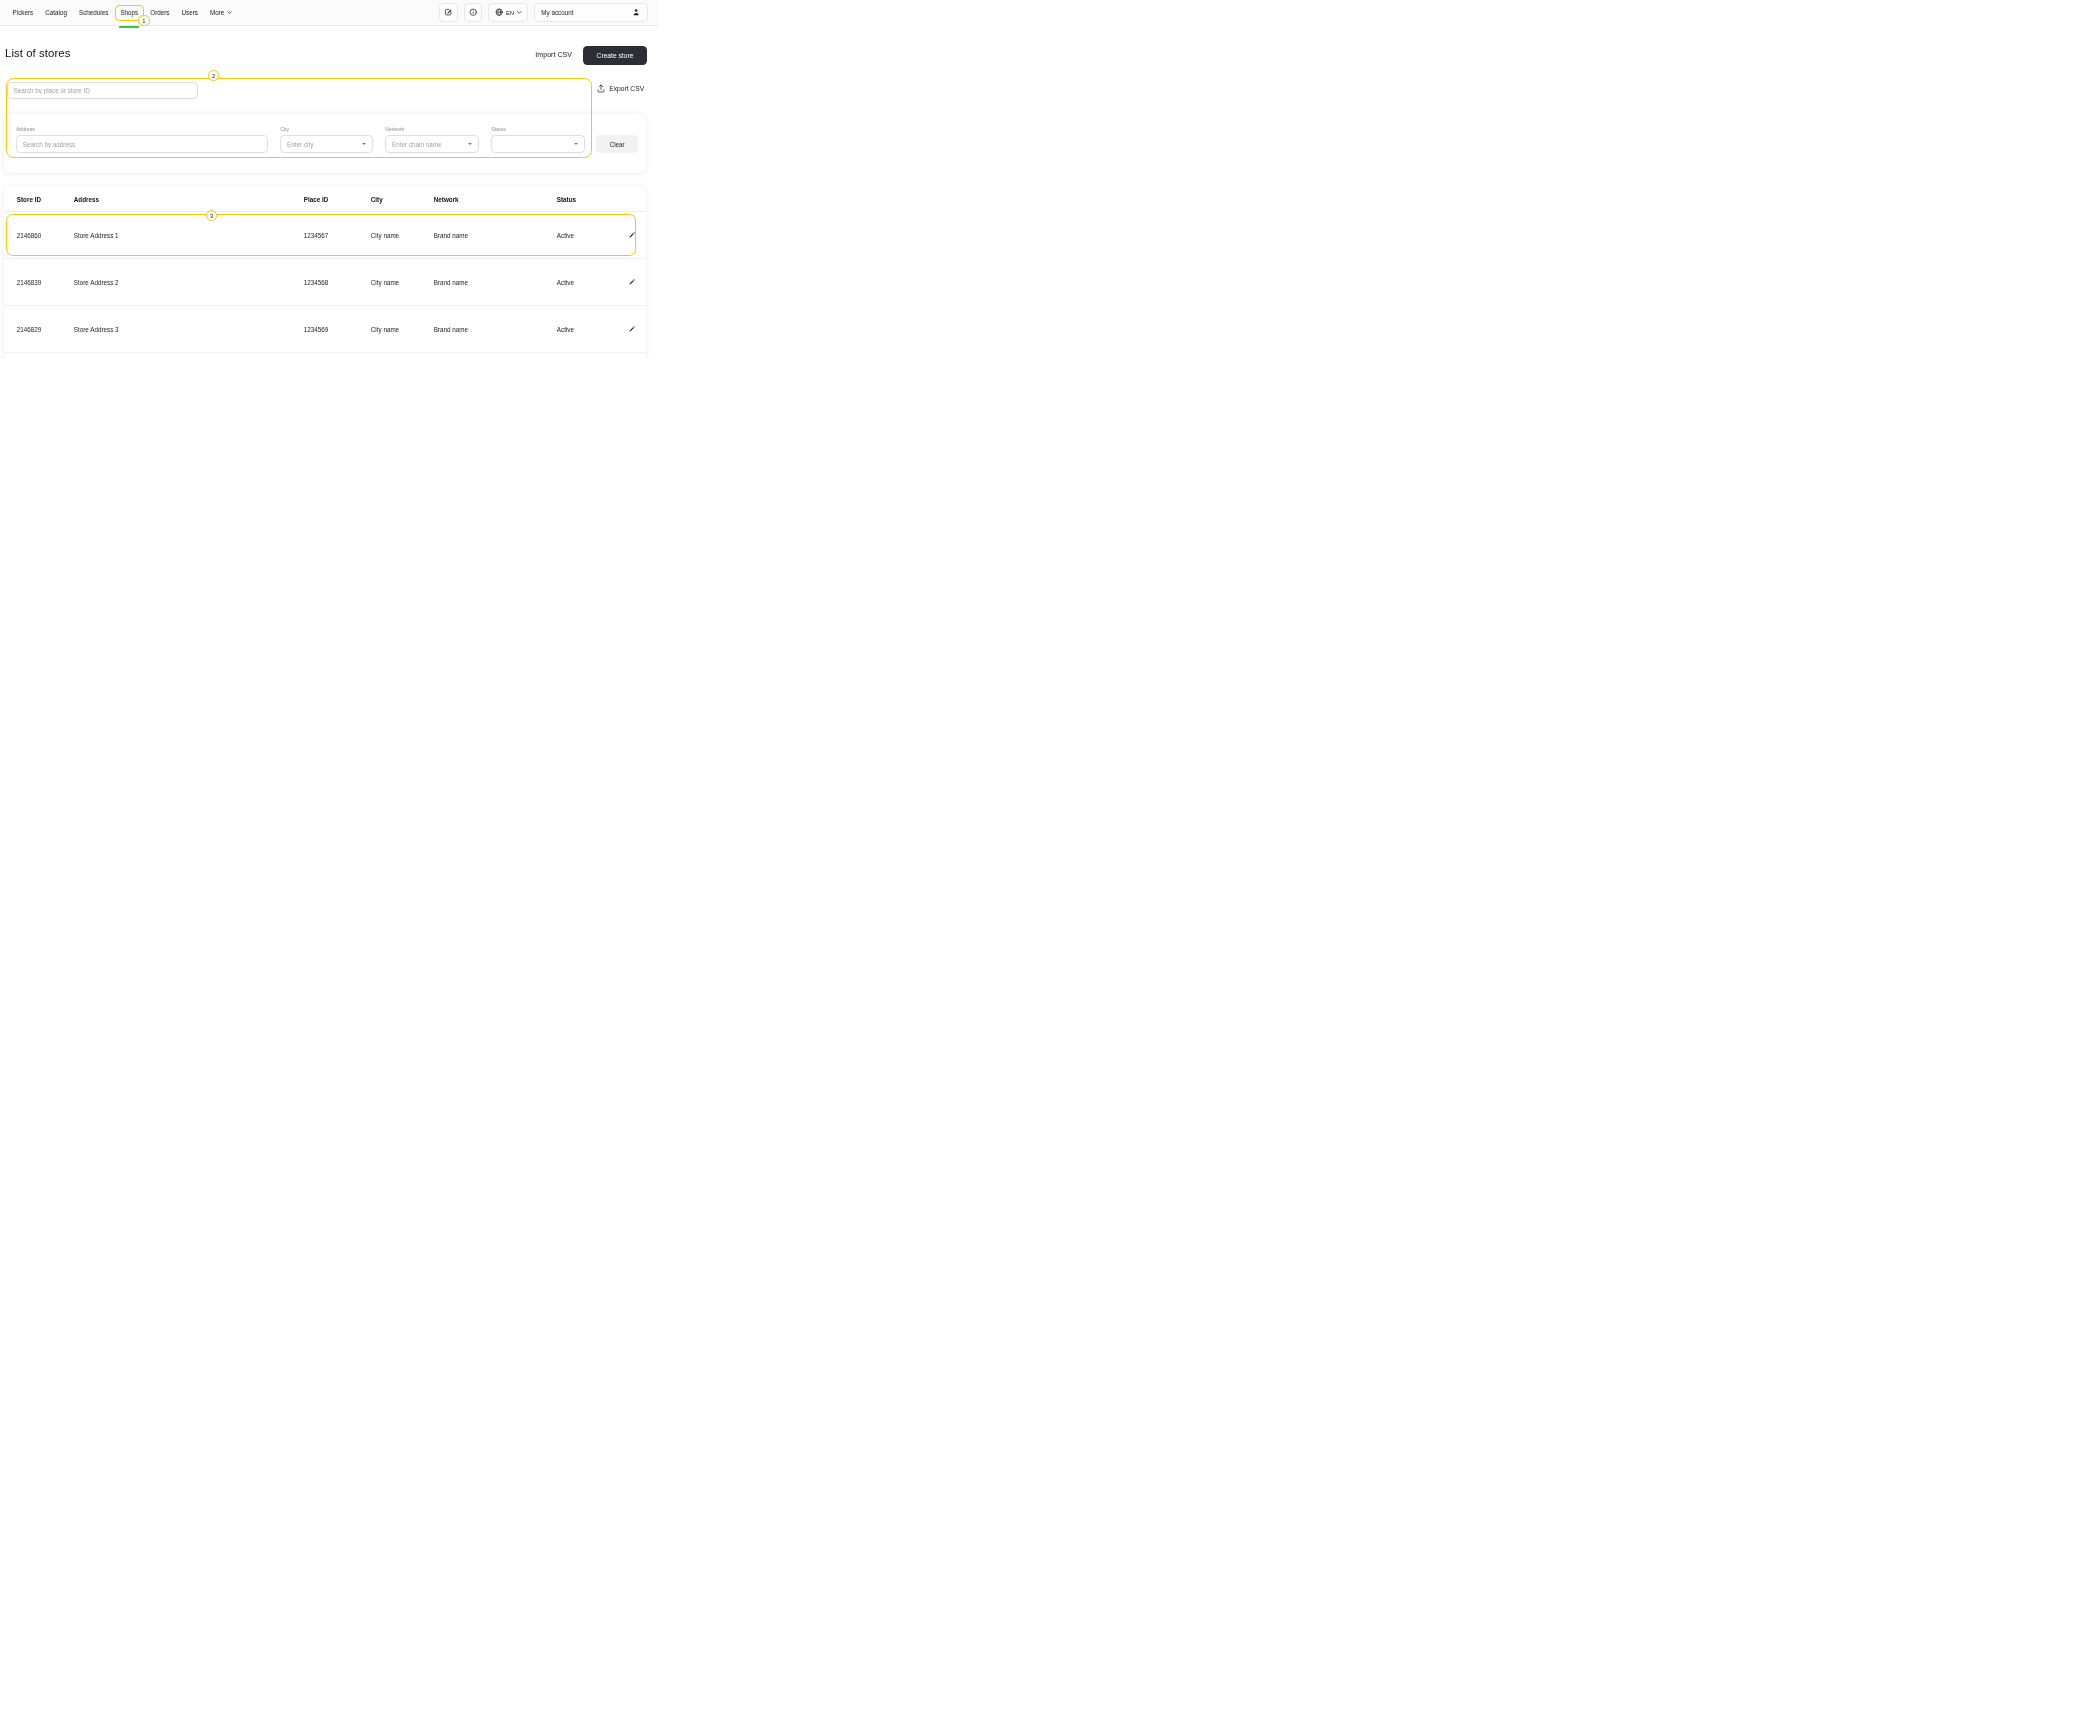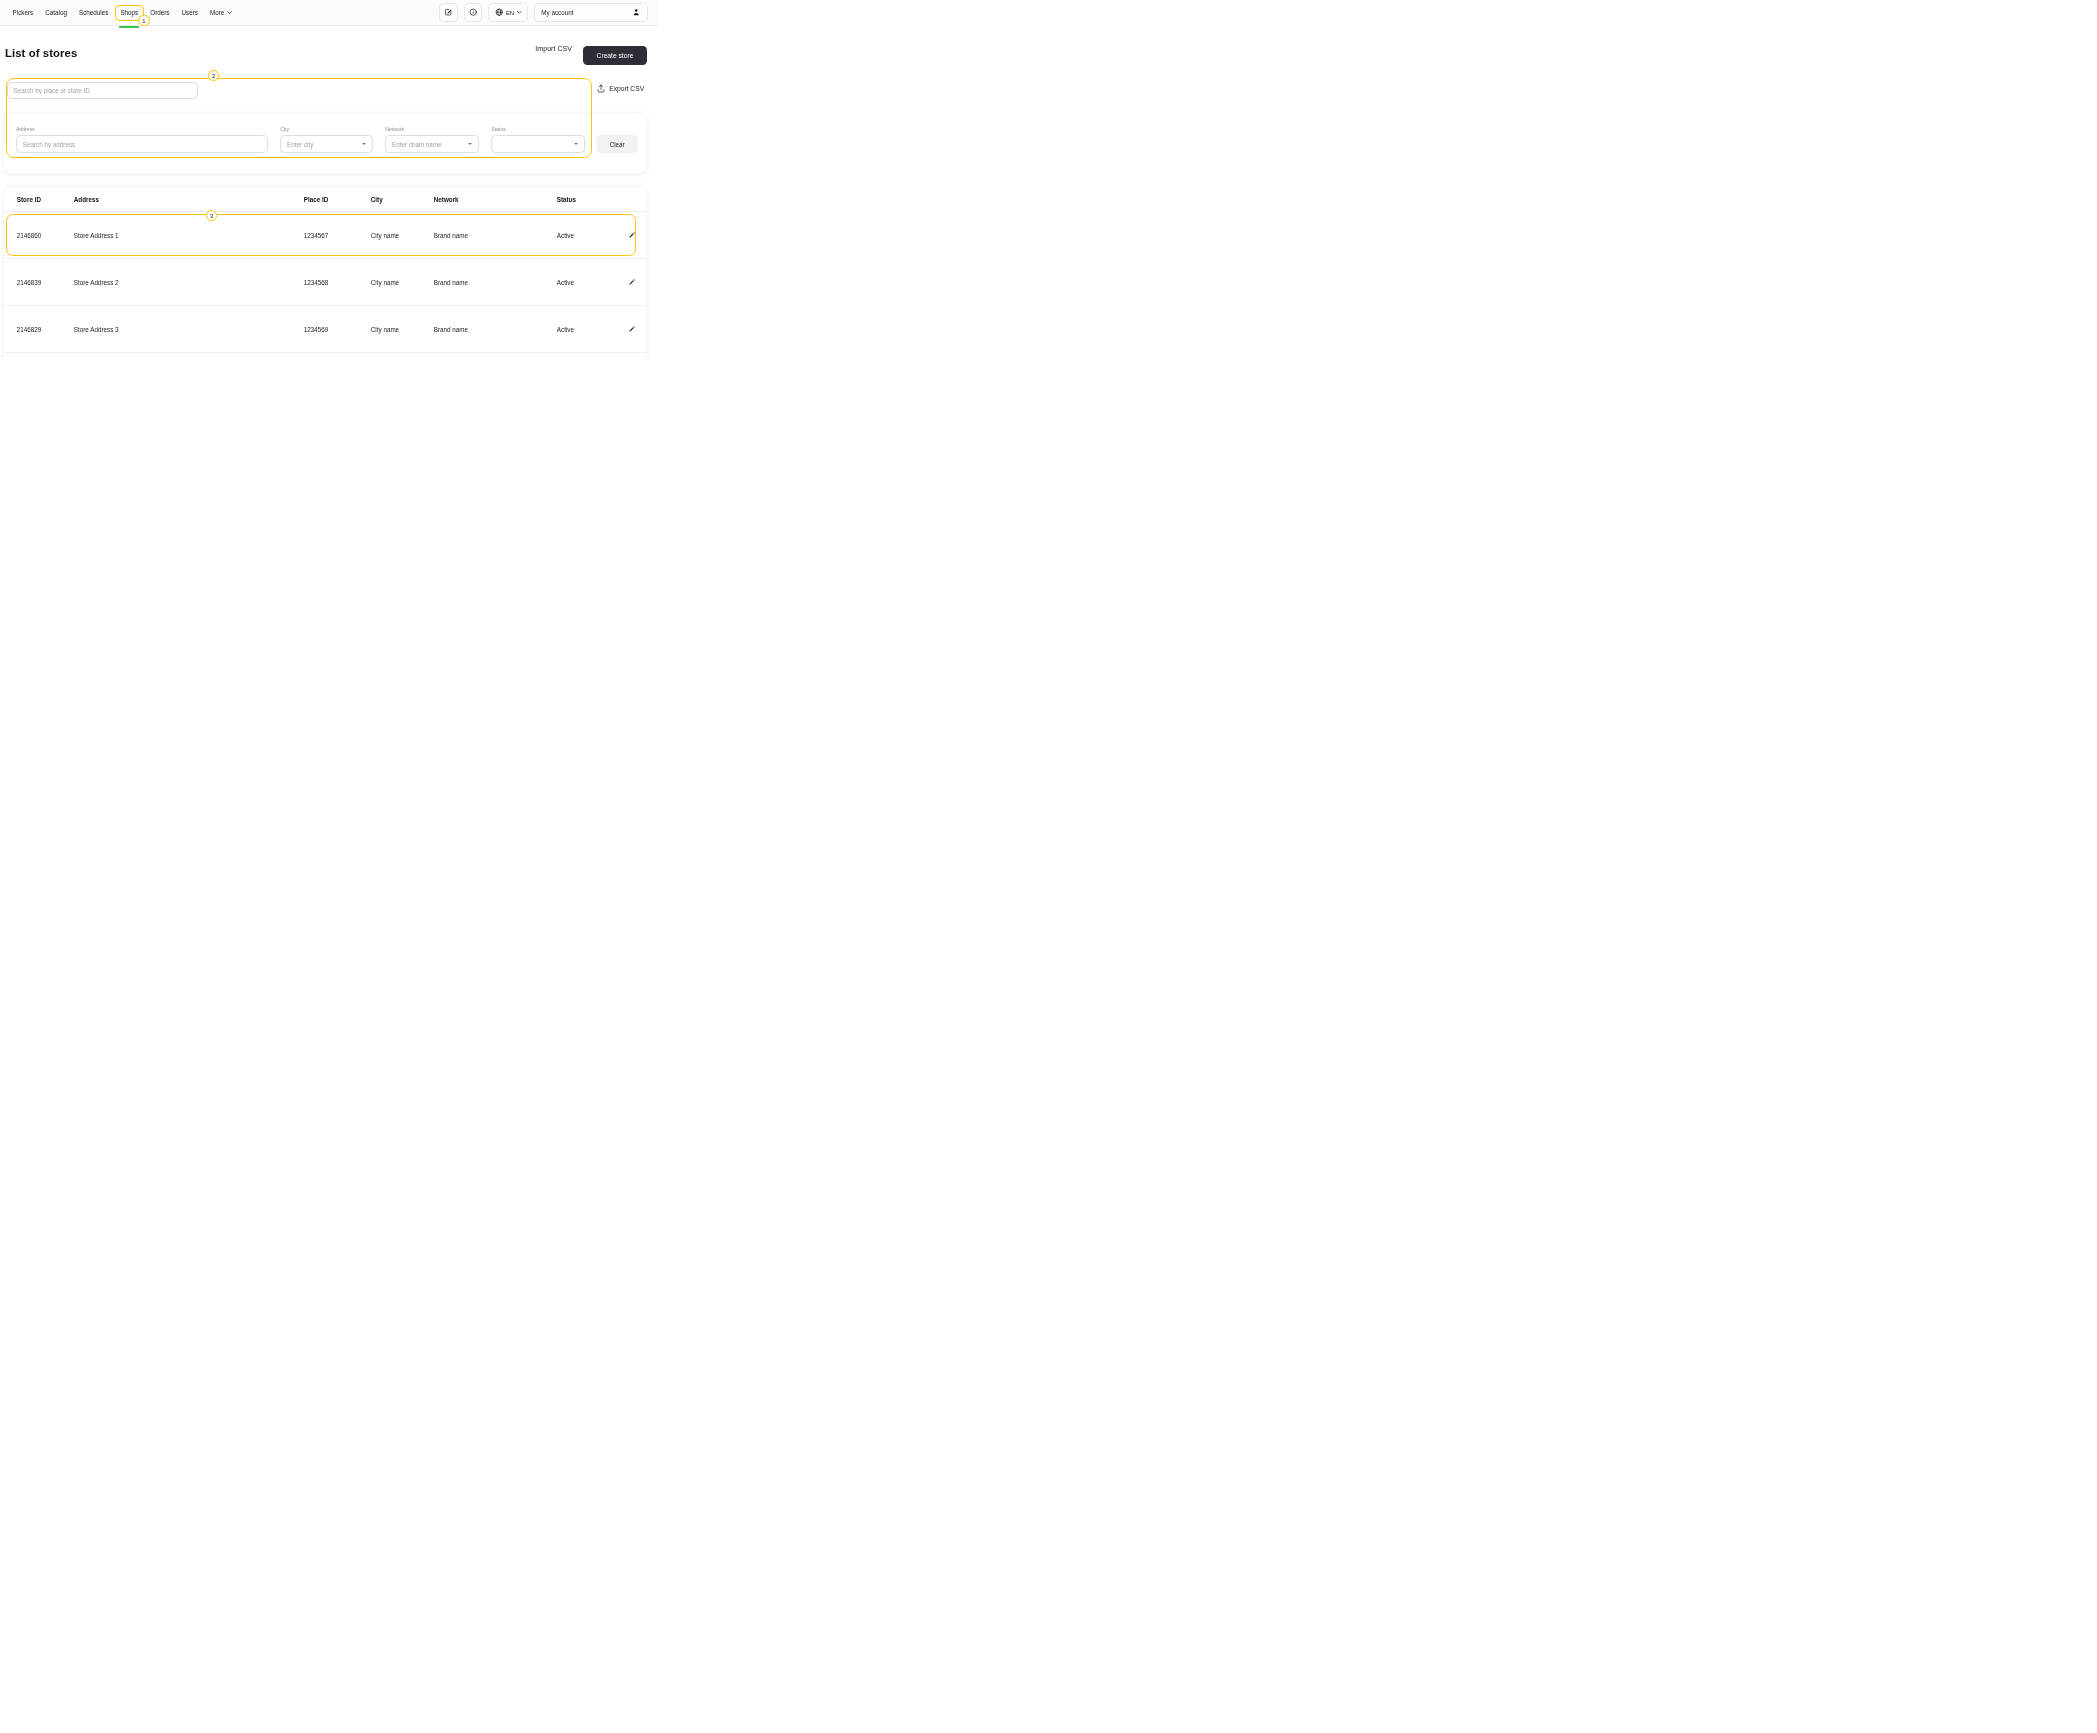--- a/index.html
+++ b/index.html
@@ -57,25 +57,25 @@
     width:114px;height:18.5px;border:0.4px solid #e7e7e7;border-radius:4.2px;
     background:#fdfdfd;display:flex;align-items:center;justify-content:space-between;
     padding:0 6.3px;cursor:pointer;font-size:6.3px;color:#1c1c1c;
   }
   svg{display:block;}
   .stroke-ic{stroke:#1c1c1c;fill:none;stroke-width:1.7;stroke-linecap:round;stroke-linejoin:round;}
 
   
   .content{position:absolute;top:26px;left:0;right:0;bottom:0;}
   .page-title{
-    position:absolute;left:5px;top:20.6px;font-size:11.3px;font-weight:700;
+    position:absolute;left:5px;top:20.6px;font-size:11.3px;font-weight:400;
     letter-spacing:0.1px;color:#111;
   }
   .import-csv{
-    position:absolute;right:86px;top:19px;font-size:7.1px;color:#1c1c1c;cursor:pointer;
+    position:absolute;right:86px;top:25px;font-size:7.1px;color:#1c1c1c;cursor:pointer;
   }
   .create-store{
     position:absolute;left:583px;top:20px;width:64px;height:19px;
     background:var(--dark-button);color:#fff;border:none;border-radius:4.2px;
     font-size:6.7px;font-family:inherit;cursor:pointer;
   }
   .search-input{
     position:absolute;left:6.7px;top:56px;width:191px;height:17px;
     border:0.4px solid #dcdcdc;border-radius:4.2px;padding:0 5.9px;
     font-size:6.3px;font-family:inherit;color:#1c1c1c;background:#fff;outline:none;

